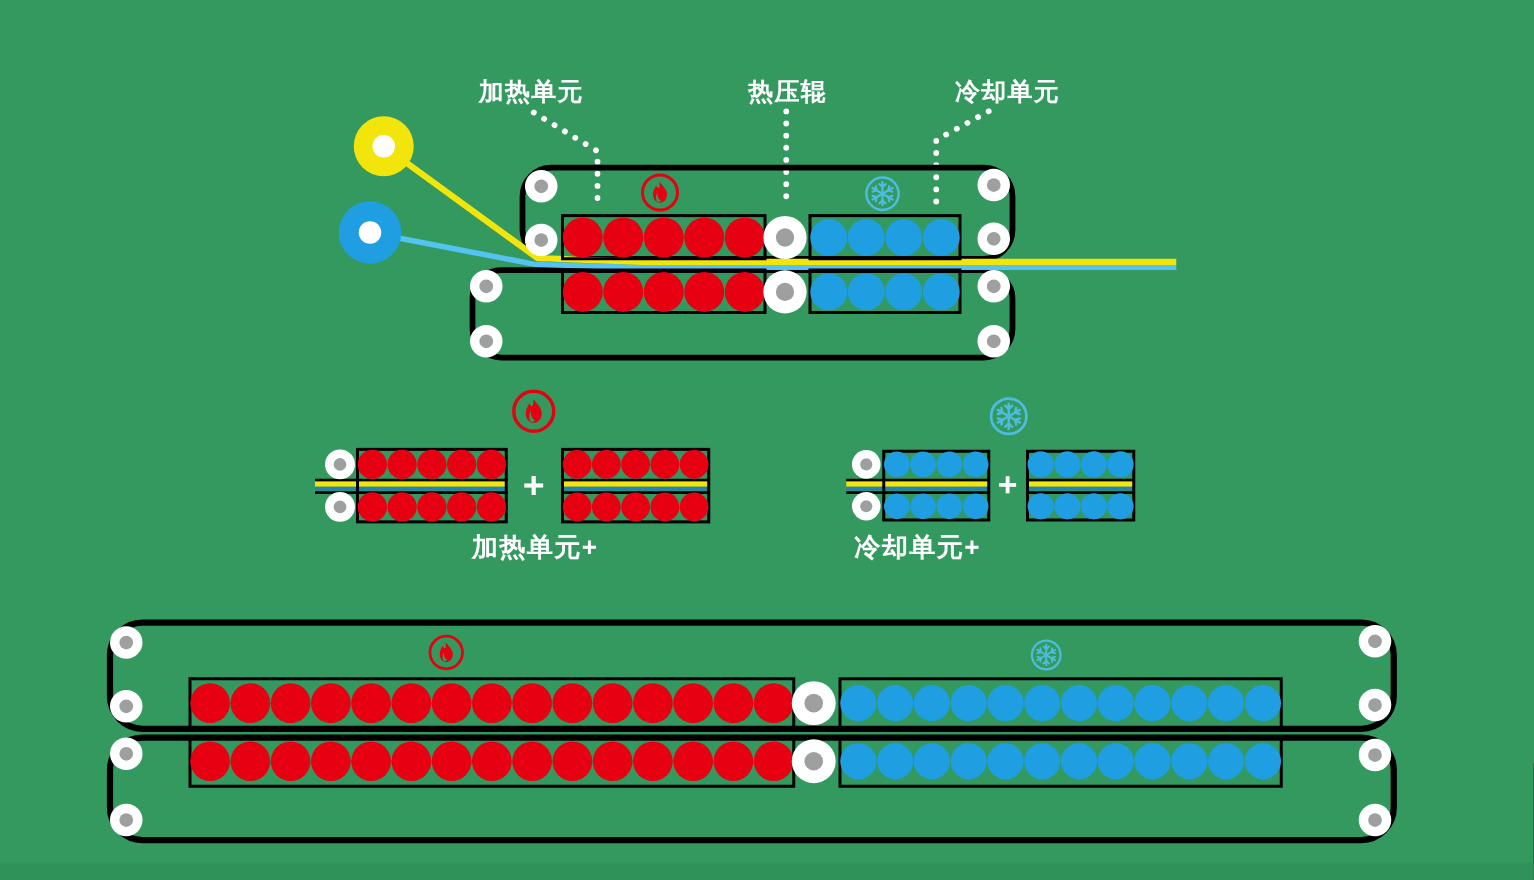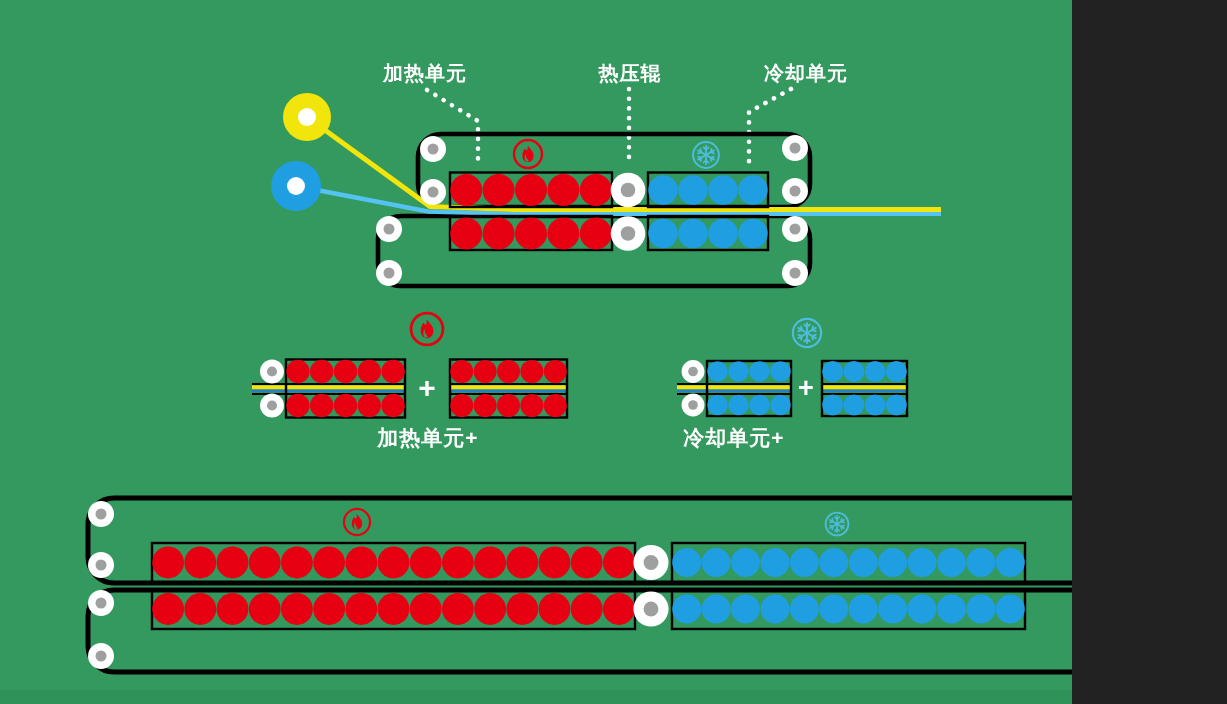--- a/index.html
+++ b/index.html
@@ -1,16 +1,16 @@
 <!DOCTYPE html>
 <html style="--c-background: #33995E; --c-background_lower_band: #2F9258; --c-outline: #000000; --c-heating_red: #E60012; --c-cooling_blue: #1F9FE2; --c-film_yellow: #F2E50C; --c-film_blue: #54C3F1; --c-sandwich_blue: #2380C4; --c-snowflake_cyan: #4FBCDF; --c-roller_gray: #9EA0A0; --c-text_white: #FFFFFF;"><head>
 <meta charset="utf-8">
 <style>
   html,body{margin:0;padding:0;background:#222;}
-  .stage{width:1072px;height:704px;position:relative;overflow:hidden;}
+  .stage{width:1227px;height:704px;position:relative;overflow:hidden;}
   svg{display:block;}
   text{font-family:"Liberation Sans",sans-serif;font-weight:bold;fill:var(--c-text_white);}
   .callout{font-size:20px;text-anchor:middle;letter-spacing:1px;}
   .plus-big{font-size:30px;text-anchor:middle;}
   .plus-mid{font-size:27px;text-anchor:middle;}
   .sublabel{font-size:21px;text-anchor:middle;letter-spacing:1px;}
   .bg{fill:var(--c-background);}
   .band{fill:var(--c-background_lower_band);}
   .unit{fill:none;stroke:var(--c-outline);stroke-width:4.6;}
   .unit-thick{fill:none;stroke:var(--c-outline);stroke-width:5;}

